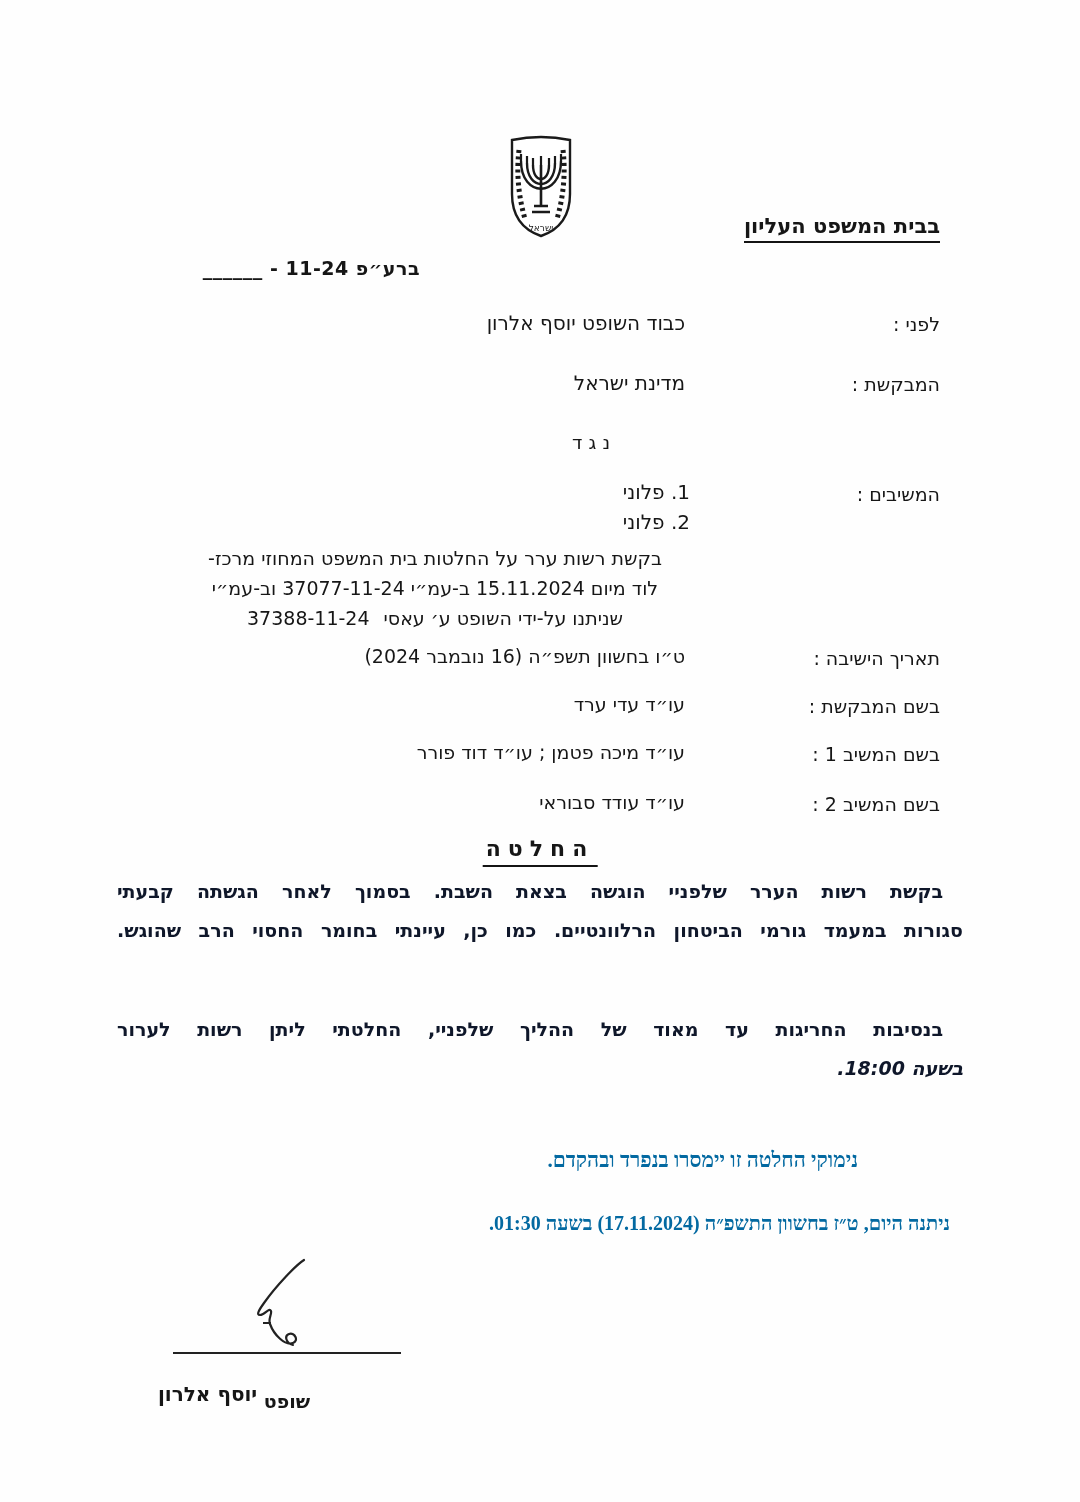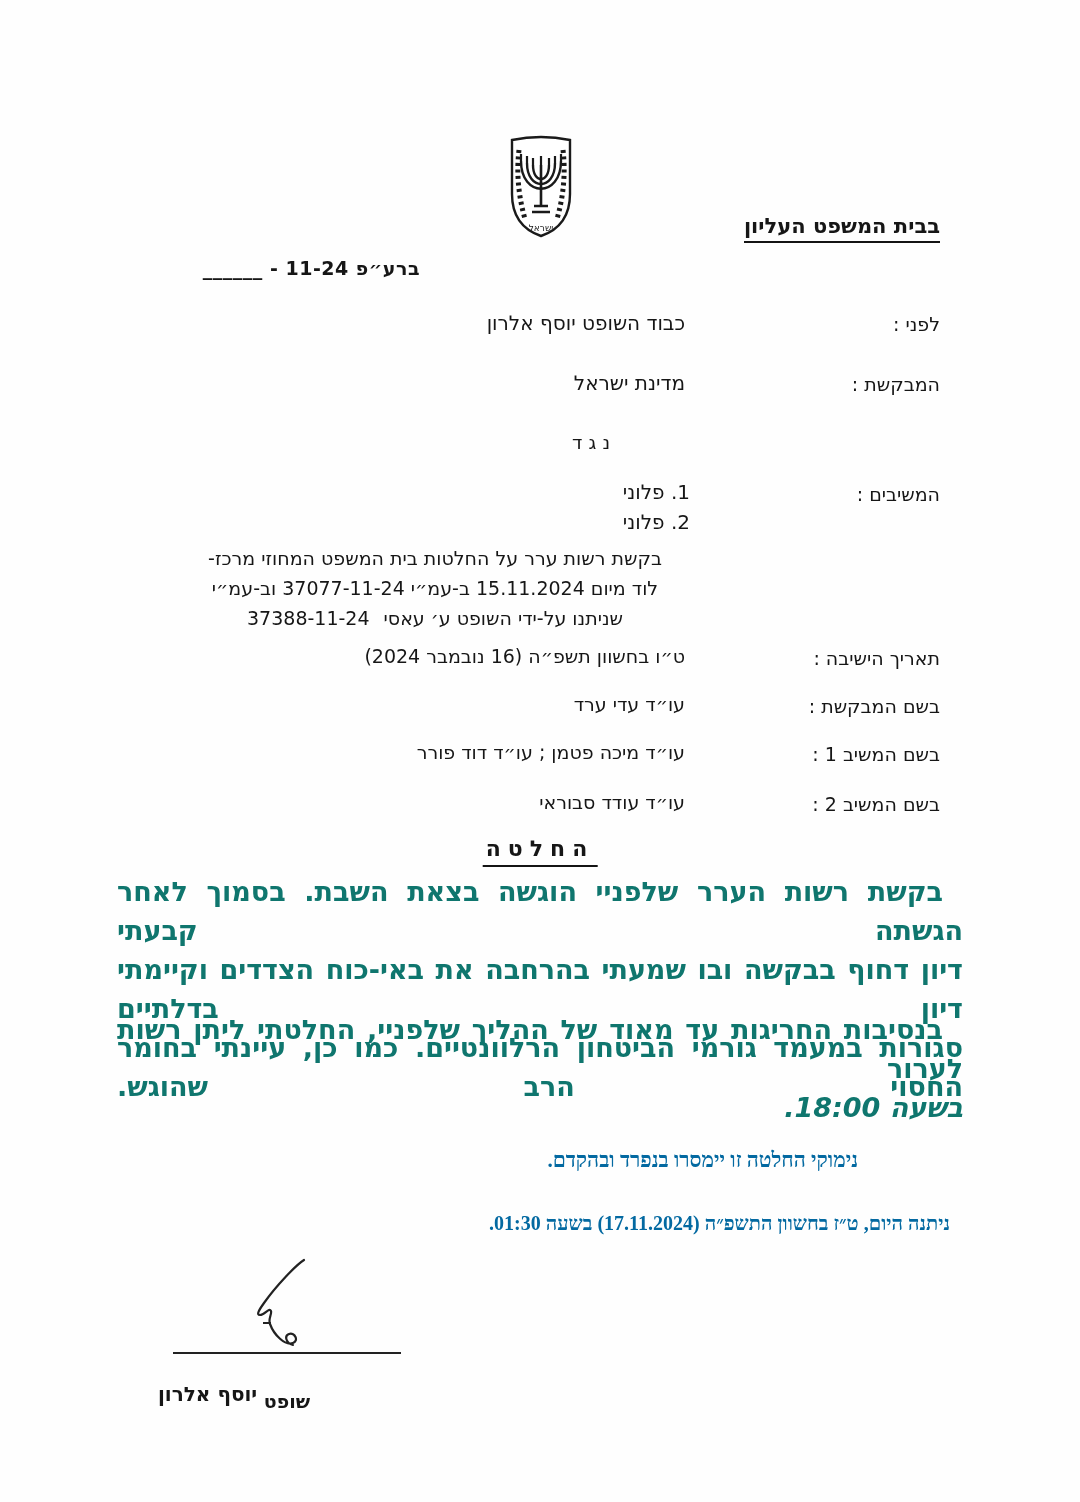--- a/index.html
+++ b/index.html
@@ -24,22 +24,22 @@
   .subject{
     direction:rtl;font-size:19px;line-height:30px;text-align:center;
   }
   .subject .l3 span{display:inline-block;margin:0 4px;}
   .decision-title{
     left:50%;transform:translateX(-50%);
     font-size:22px;font-weight:bold;letter-spacing:7px;direction:rtl;
     border-bottom:2.5px solid #141414;padding:0 3px 4px 3px;
   }
   .body-par{
-    direction:rtl;font-size:27px;font-weight:bold;line-height:39px;
-    width:846px;color:#0f766e;
+    direction:rtl;font-size:19px;font-weight:bold;line-height:39px;
+    width:846px;color:#0f172a;
   }
   .jline{text-align:justify;text-align-last:justify;}
   .rline{text-align:right;font-style:italic;}
   .findent{text-indent:20px;}
   .p3,.dateline{direction:rtl;font-size:21px;font-weight:bold;color:#0369a1;font-family:Liberation Serif, serif;}
   .dateline{font-size:20px;}
   .sig-line{border-top:2px solid #222;width:228px;}
   .sig-name{width:258px;text-align:left;font-size:20px;font-weight:bold;direction:rtl;margin-top:24px;}
   .sig-role{width:258px;text-align:center;font-size:19px;font-weight:bold;direction:rtl;}
   svg{display:block;}
@@ -103,21 +103,20 @@
   <div class="abs lbl" style="right:140px;top:743px;margin-left:41px;">בשם המשיב 1 :</div>
   <div class="abs lbl" style="right:395px;top:741px;">עו״ד מיכה פטמן ; עו״ד דוד פורר</div>
 
   <div class="abs lbl" style="right:140px;top:793px;">בשם המשיב 2 :</div>
   <div class="abs lbl" style="right:395px;top:791px;">עו״ד עודד סבוראי</div>
 
   <div class="abs decision-title" style="top:836px;">החלטה</div>
 
   <div class="abs body-par" style="left:117px;top:872px;">
     <div class="jline findent">בקשת רשות הערר שלפניי הוגשה בצאת השבת. בסמוך לאחר הגשתה קבעתי</div>
-    <div class="jline">דיון דחוף בבקשה ובו שמעתי בהרחבה את באי-כוח הצדדים וקיימתי דיון בדלתיים</div>
     <div class="jline">סגורות במעמד גורמי הביטחון הרלוונטיים. כמו כן, עיינתי בחומר החסוי הרב שהוגש.</div>
   </div>
 
   <div class="abs body-par" style="left:117px;top:1010px;">
     <div class="jline findent">בנסיבות החריגות עד מאוד של ההליך שלפניי, החלטתי ליתן רשות לערור</div>
     <div class="rline">בשעה 18:00.</div>
   </div>
 
   <div class="abs p3" style="right:222px;top:1148px;">נימוקי החלטה זו יימסרו בנפרד ובהקדם.</div>
 

